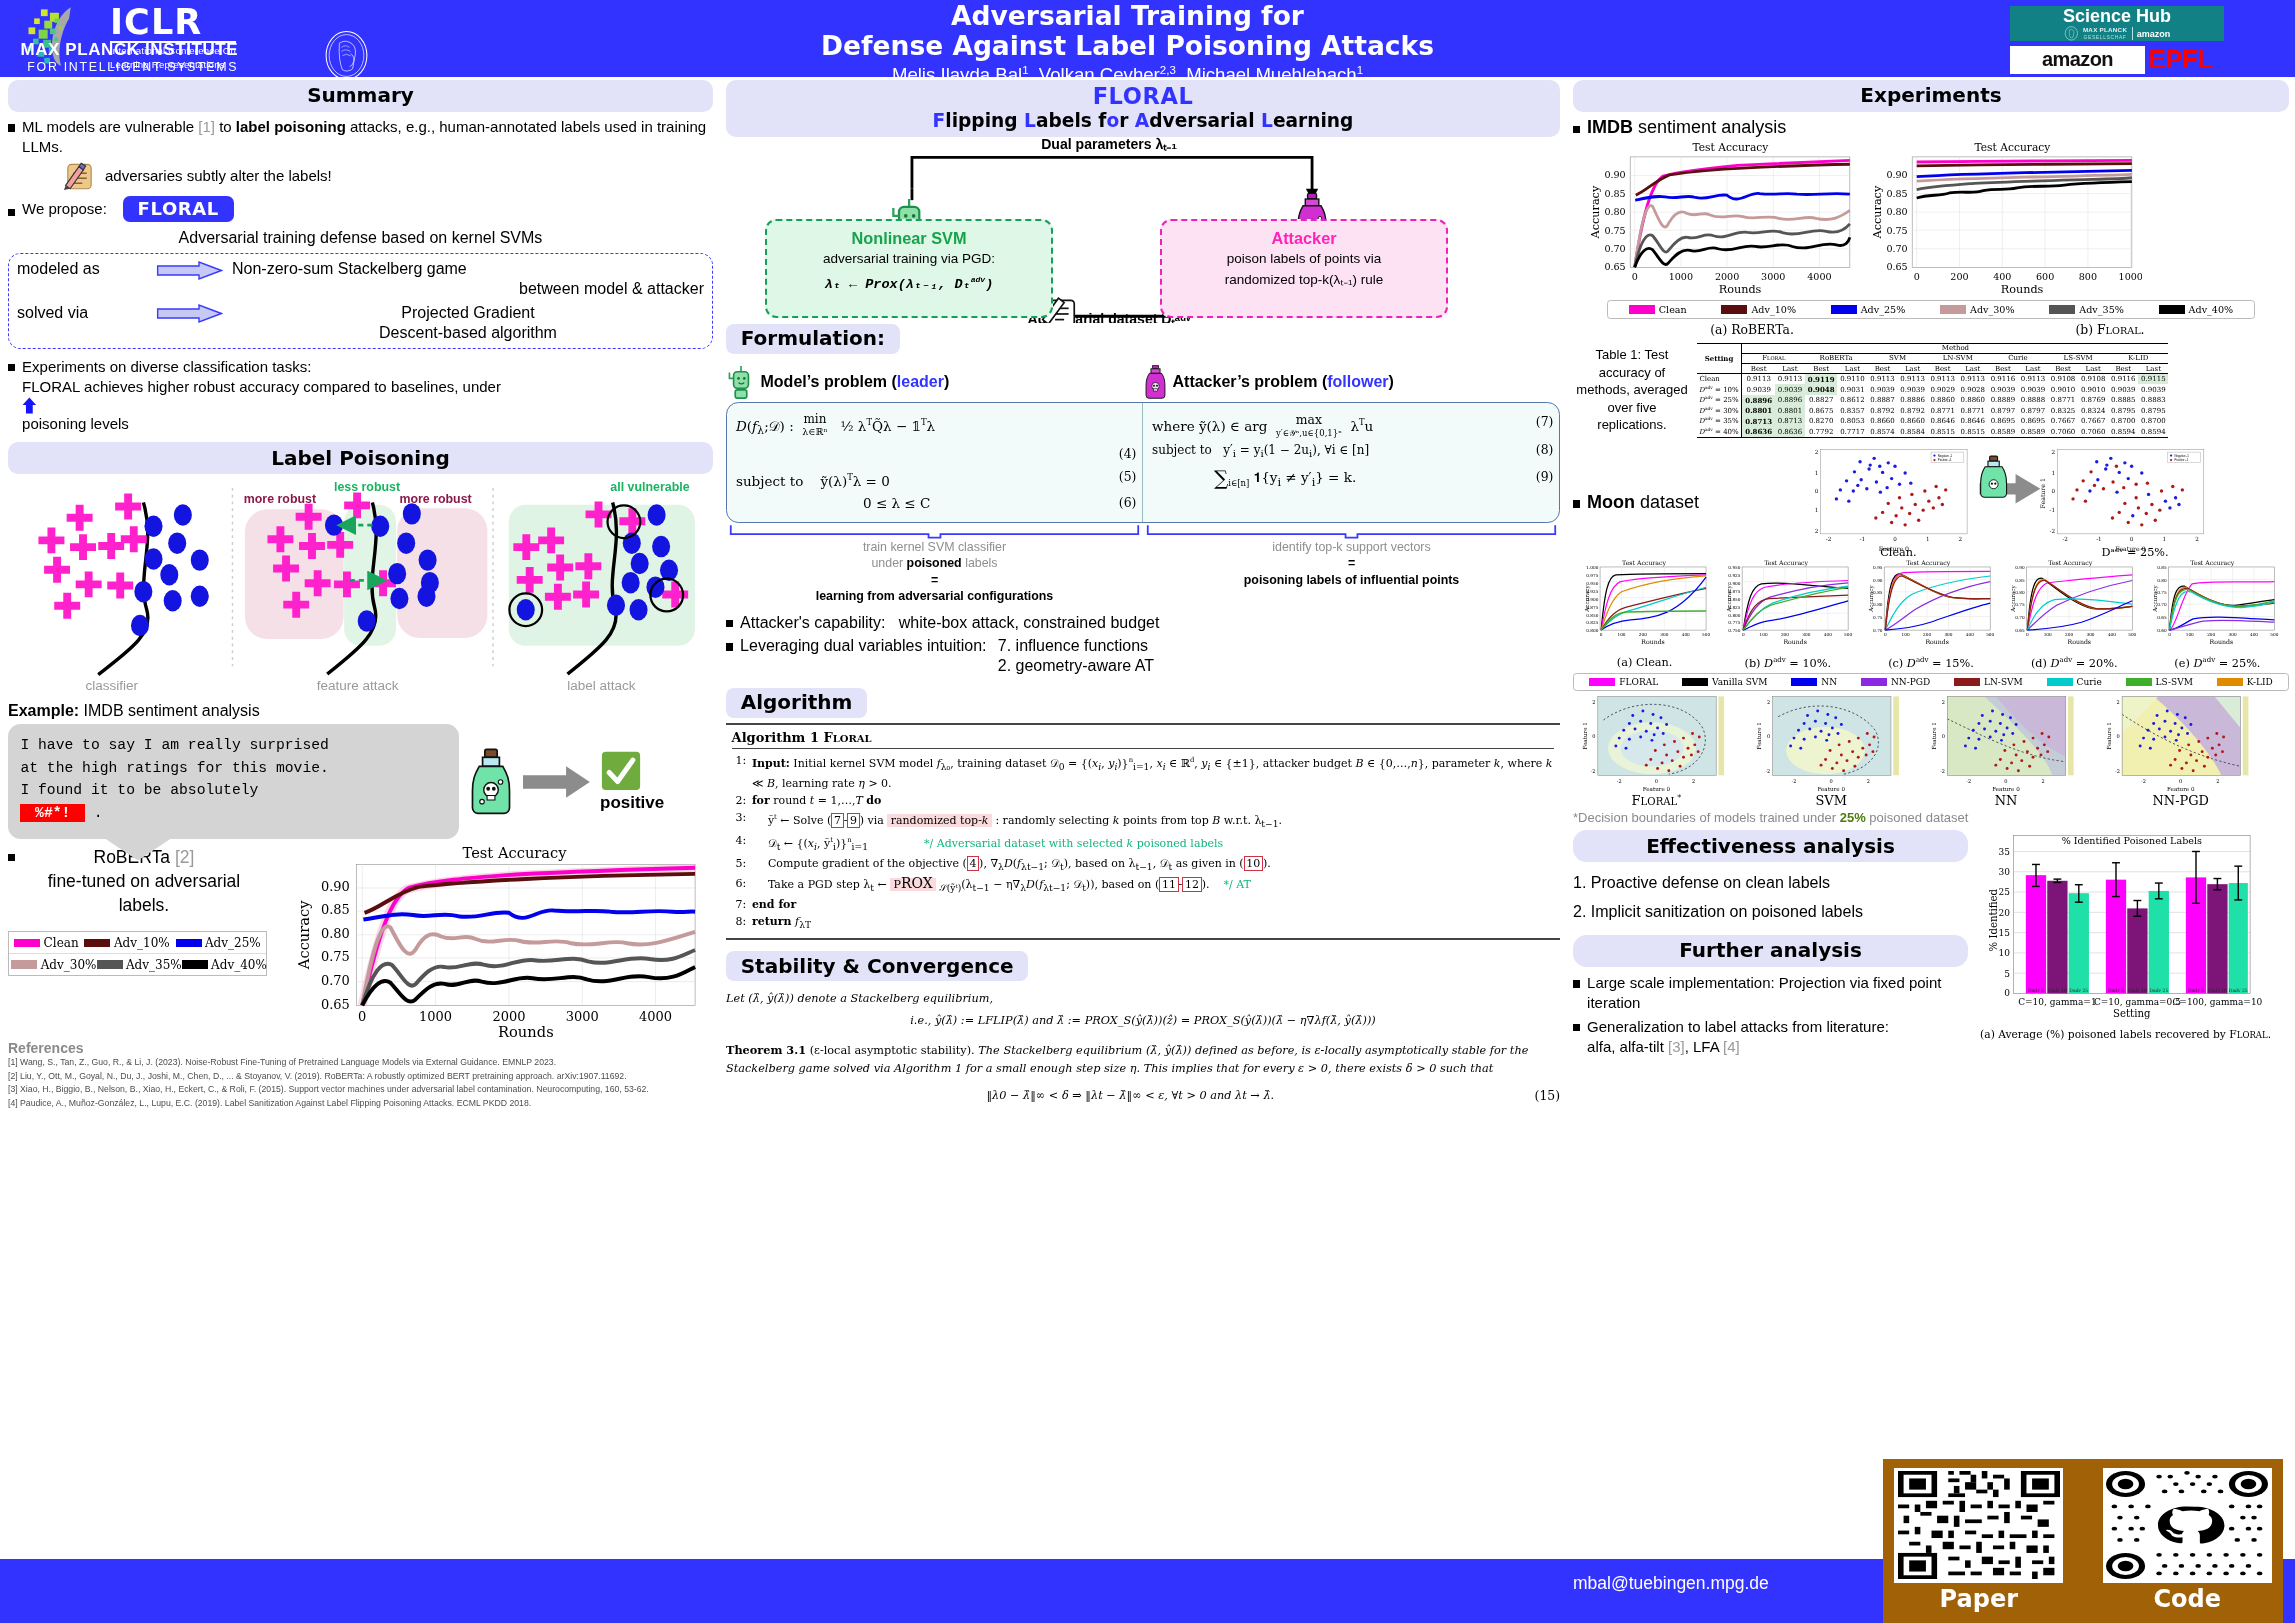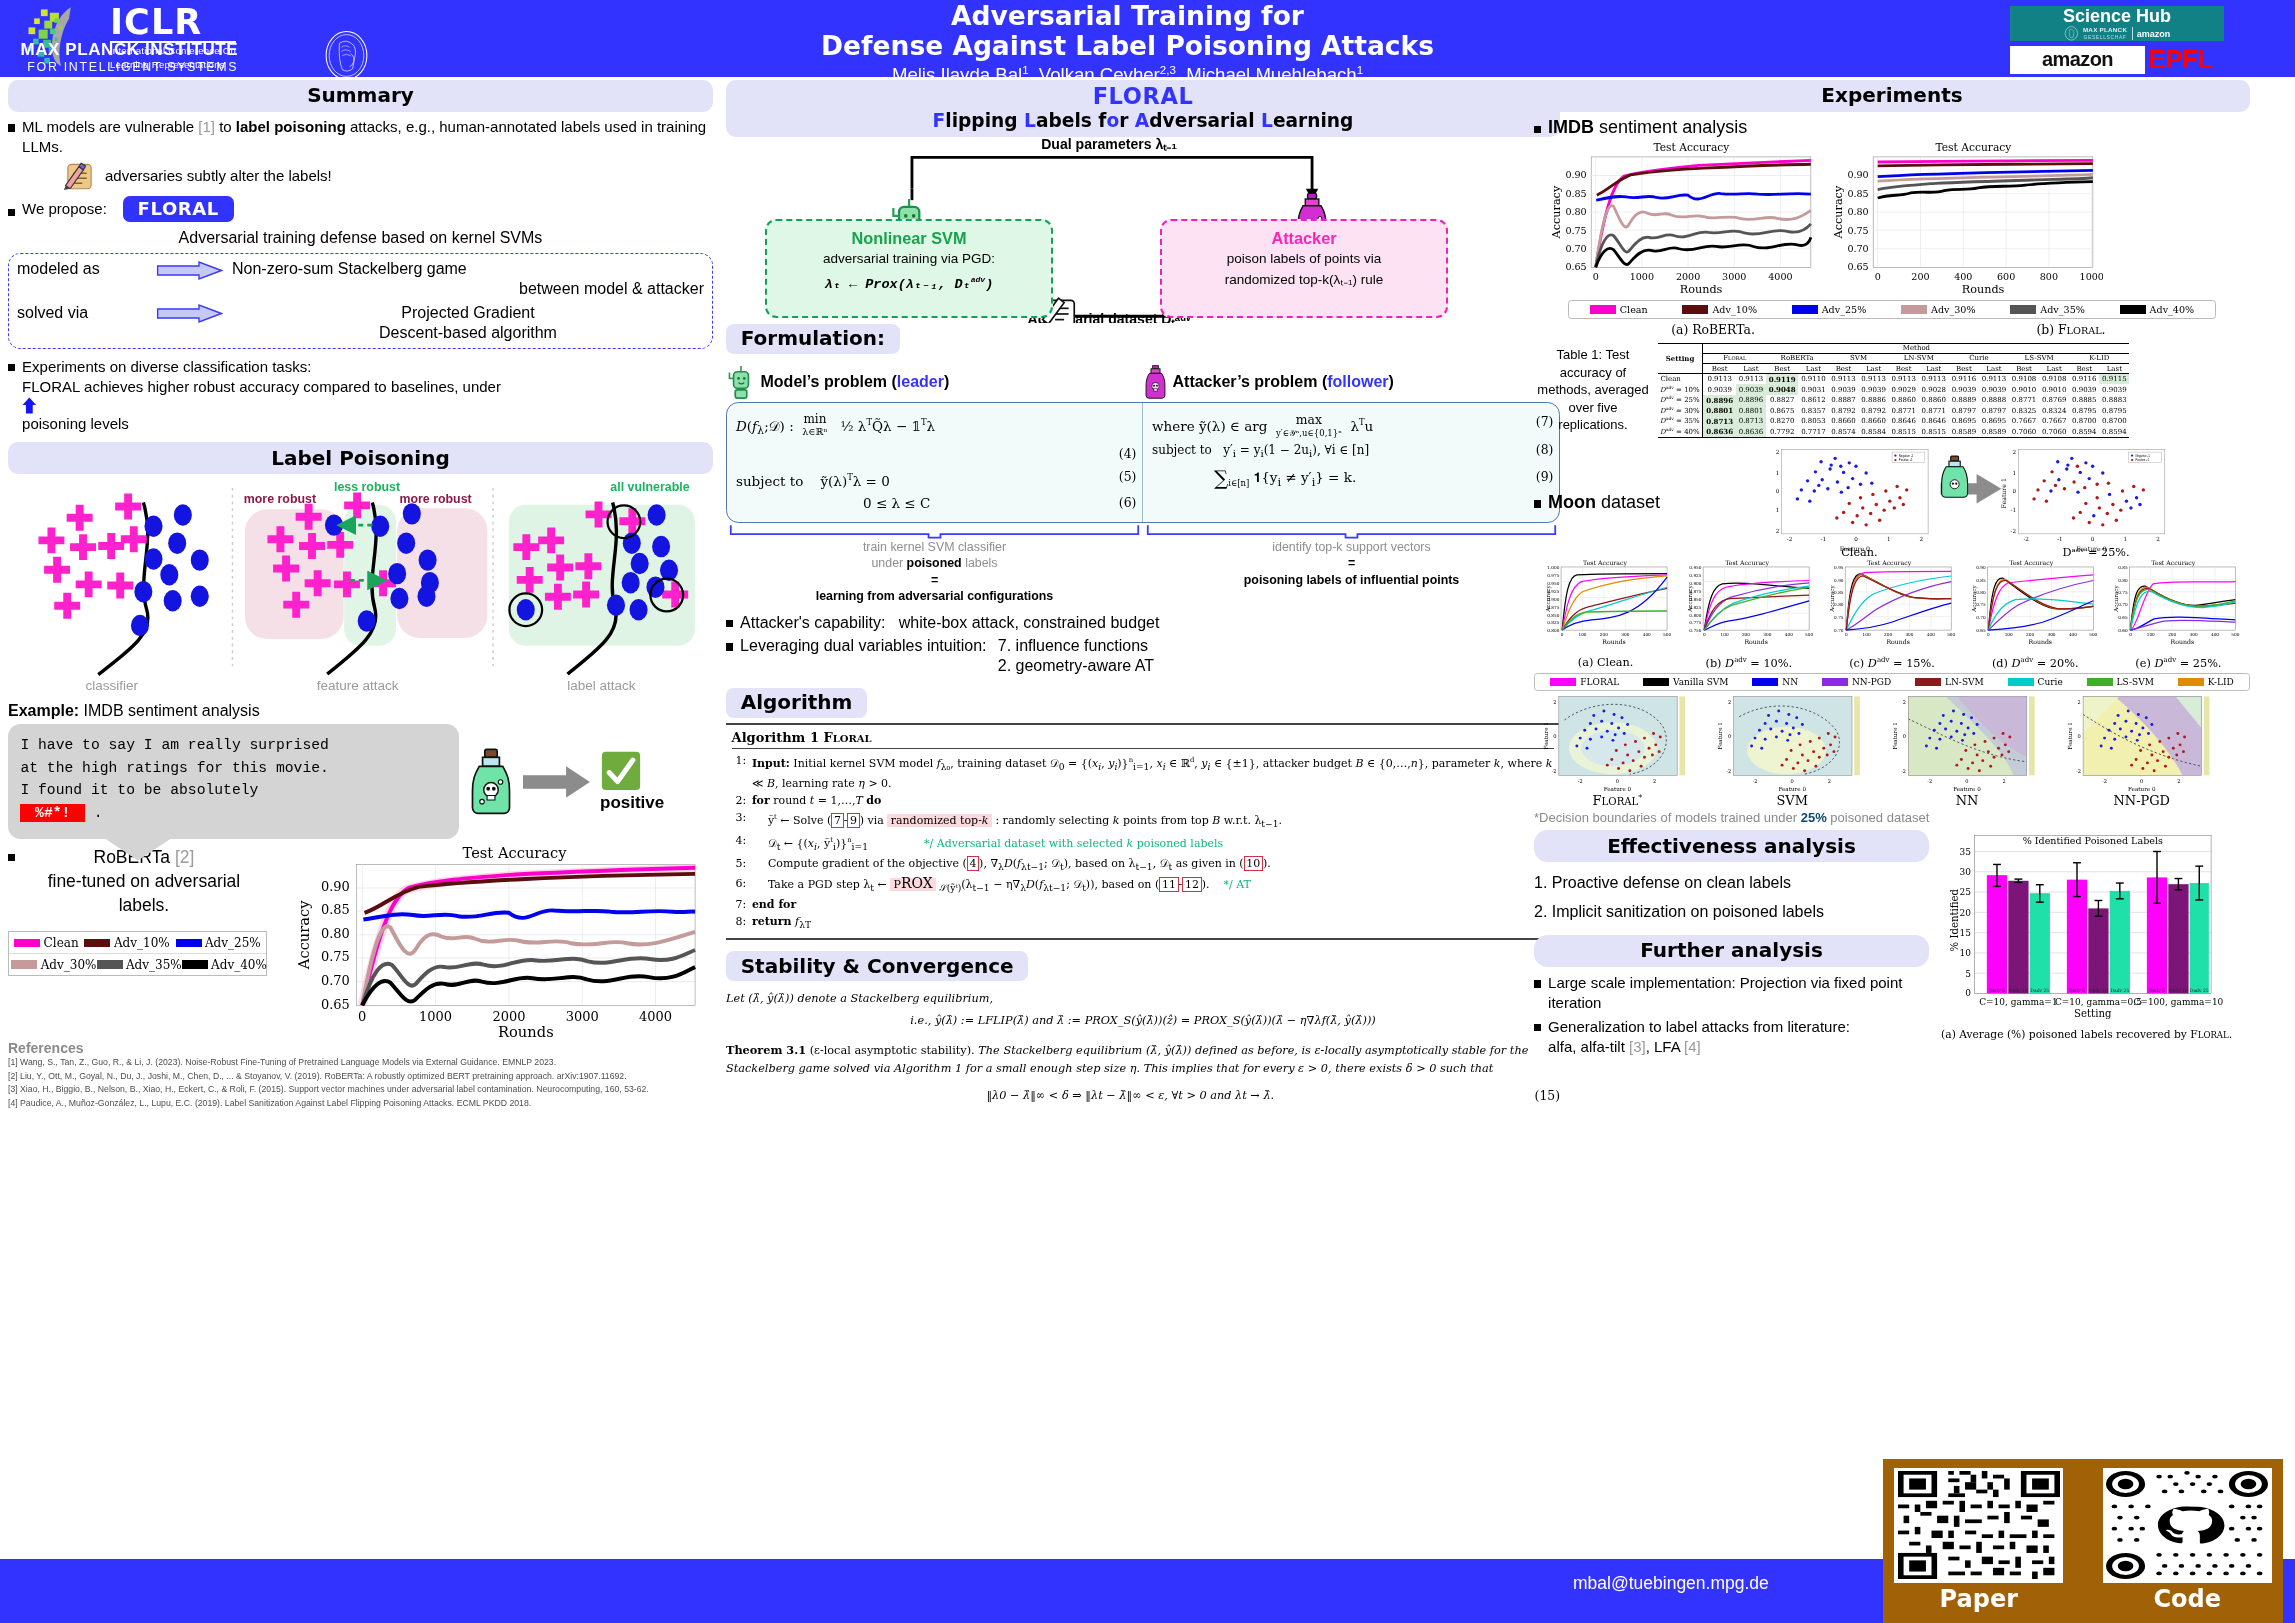--- a/index.html
+++ b/index.html
@@ -47,21 +47,21 @@
   .sh-amz { color:#fff; font-weight:bold; font-size:9px; font-family:"Liberation Sans",sans-serif;}
   .logos-row { position:absolute; left:2010px; top:44px; display:flex; align-items:center; }
   .amazon-box { background:#fff; width:135px; height:28px; display:flex; align-items:center; justify-content:center;}
   .amazon-word { font-size:20px; font-weight:bold; color:#111; letter-spacing:-0.6px; position:relative;}
   .epfl-word { font-size:26px; font-weight:bold; color:#ff0000; letter-spacing:-0.6px; margin-left:3.4px;}
 
   
   .col { position:absolute; top:80px; }
   .col-left { left:8px; width:705px; }
   .col-mid { left:726px; width:834px; }
-  .col-right { left:1534px; width:716px; }
+  .col-right { left:1573px; width:716px; }
 
   .sec-head {
     background:#e2e2f8; border-radius:10px; text-align:center;
     font-family:"DejaVu Sans", sans-serif; font-weight:900; color:#000;
     padding:3.4px 0 4.5px 0; margin-bottom:5.6px;
   }
   .sec-head.h1 { font-size:20px; }
   .sec-head.inline { display:inline-block; padding:2.3px 14.7px 3.4px 14.7px; border-radius:8px; text-align:left;}
 
   .bul { display:flex; gap:6.8px; margin:3.4px 0; font-size:15px; line-height:20px; }
@@ -1531,21 +1531,21 @@
           <text x="128" y="157" text-anchor="middle">0</text>
           <text x="194" y="157" text-anchor="middle">2</text>
       </g>
       <text x="128" y="172" text-anchor="middle" font-size="10" font-family="DejaVu Serif,serif">Feature 0</text>
       <text transform="translate(4,74) rotate(-90)" text-anchor="middle" font-size="10" font-family="DejaVu Serif,serif">Feature 1</text>
       <text x="128" y="196" text-anchor="middle" font-size="23" font-family="DejaVu Serif,serif">NN-PGD</text>
     </g>
   </svg>
 
   <div class="small-note" style="margin-top:2.3px;">
-    <span>*Decision boundaries of models trained under </span><b style="color:#0c4a6e;">25%</b><span> poisoned dataset</span>
+    <span>*Decision boundaries of models trained under </span><b style="color:#4d7c0f;">25%</b><span> poisoned dataset</span>
   </div>
 
   <div style="display:flex;gap:5.6px;margin-top:5.6px;">
     <div style="width:395px;">
       <div class="sec-head h1" style="border-radius:13.5px;">Effectiveness analysis</div>
       <div style="font-size:16px;line-height:29px;margin-top:4.5px;">
         <div>1.  Proactive defense on clean labels</div>
         <div>2.  Implicit sanitization on poisoned labels</div>
       </div>
       <div class="sec-head h1" style="border-radius:13.5px;margin-top:9px;">Further analysis</div>

